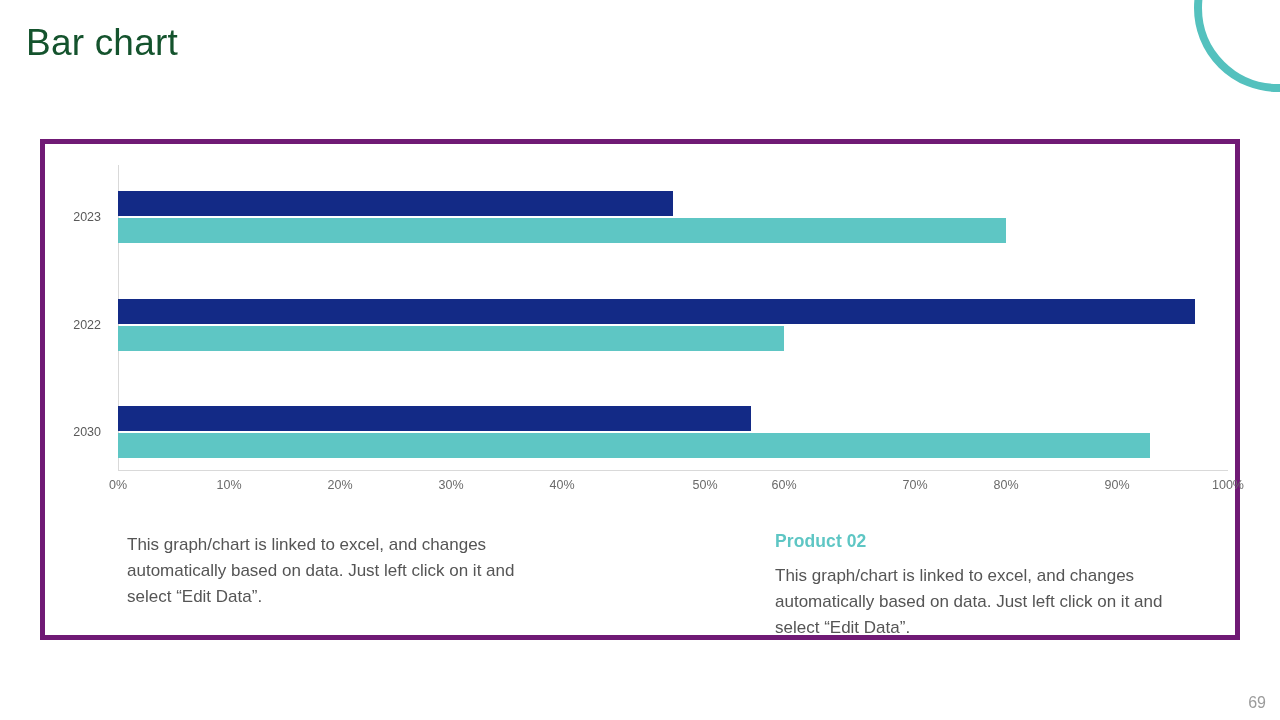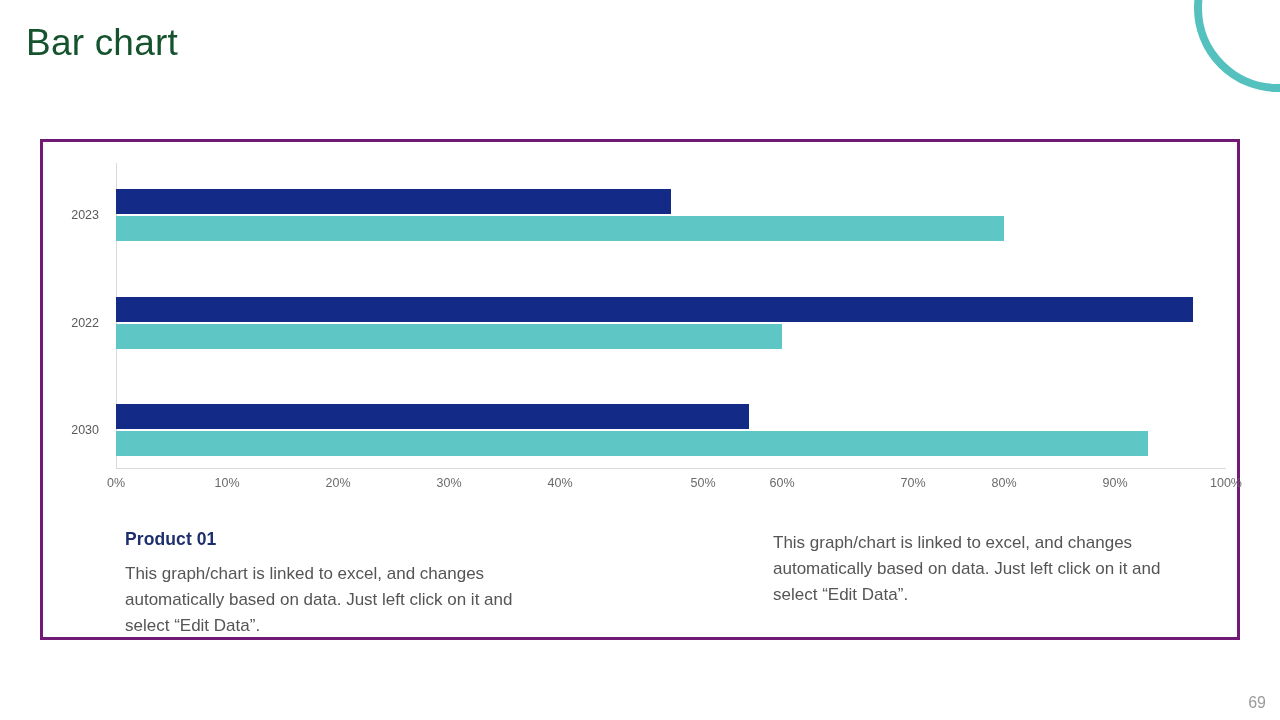--- a/index.html
+++ b/index.html
@@ -41,21 +41,21 @@
     white-space: nowrap;
   }
 
   
   .panel {
     position: absolute;
     left: 40px;
     top: 139px;
     width: 1200px;
     height: 501px;
-    border: 3px solid #701a75;
+    border: 5px solid #701a75;
     background: #ffffff;
     box-sizing: border-box;
   }
 
   
   .chart {
     position: absolute;
     left: 0;
     top: 0;
     width: 1200px;
@@ -214,23 +214,23 @@
         <div class="x-tick" style="left: 739px;">60%</div>
         <div class="x-tick" style="left: 870px;">70%</div>
         <div class="x-tick" style="left: 961px;">80%</div>
         <div class="x-tick" style="left: 1072px;">90%</div>
         <div class="x-tick" style="left: 1183px;">100%</div>
       </div>
   </div>
 
   <div class="legend">
     <div class="legend-col c0">
-      <div class="legend-title" style="color: rgb(31, 47, 110);">Product 01</div>
       <div class="legend-desc">This graph/chart is linked to excel, and changes automatically based on data. Just left click on it and select “Edit Data”.</div>
     </div>
     <div class="legend-col c1">
+      <div class="legend-title" style="color: rgb(94, 198, 196);">Product 02</div>
       <div class="legend-desc">This graph/chart is linked to excel, and changes automatically based on data. Just left click on it and select “Edit Data”.</div>
     </div>
   </div>
 
 </div>
 
 <div class="page-number">69</div>
 
 </body></html>

